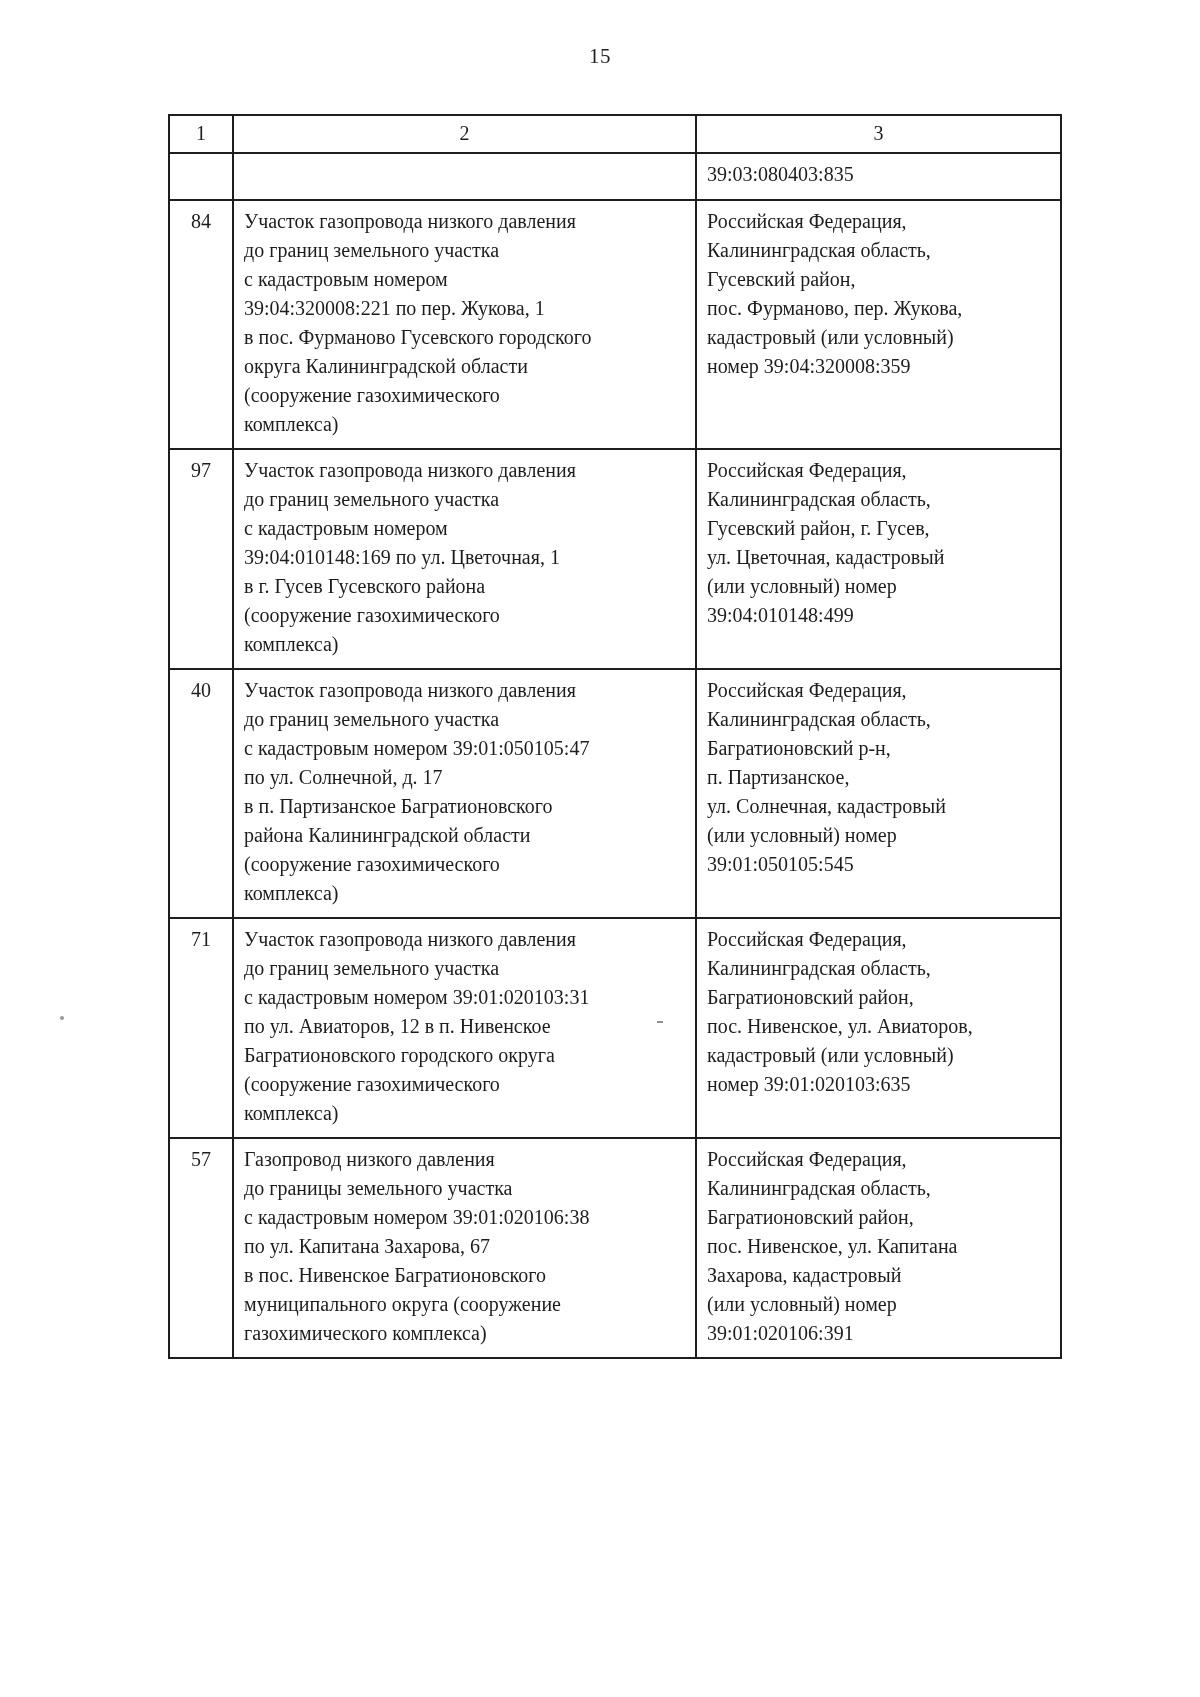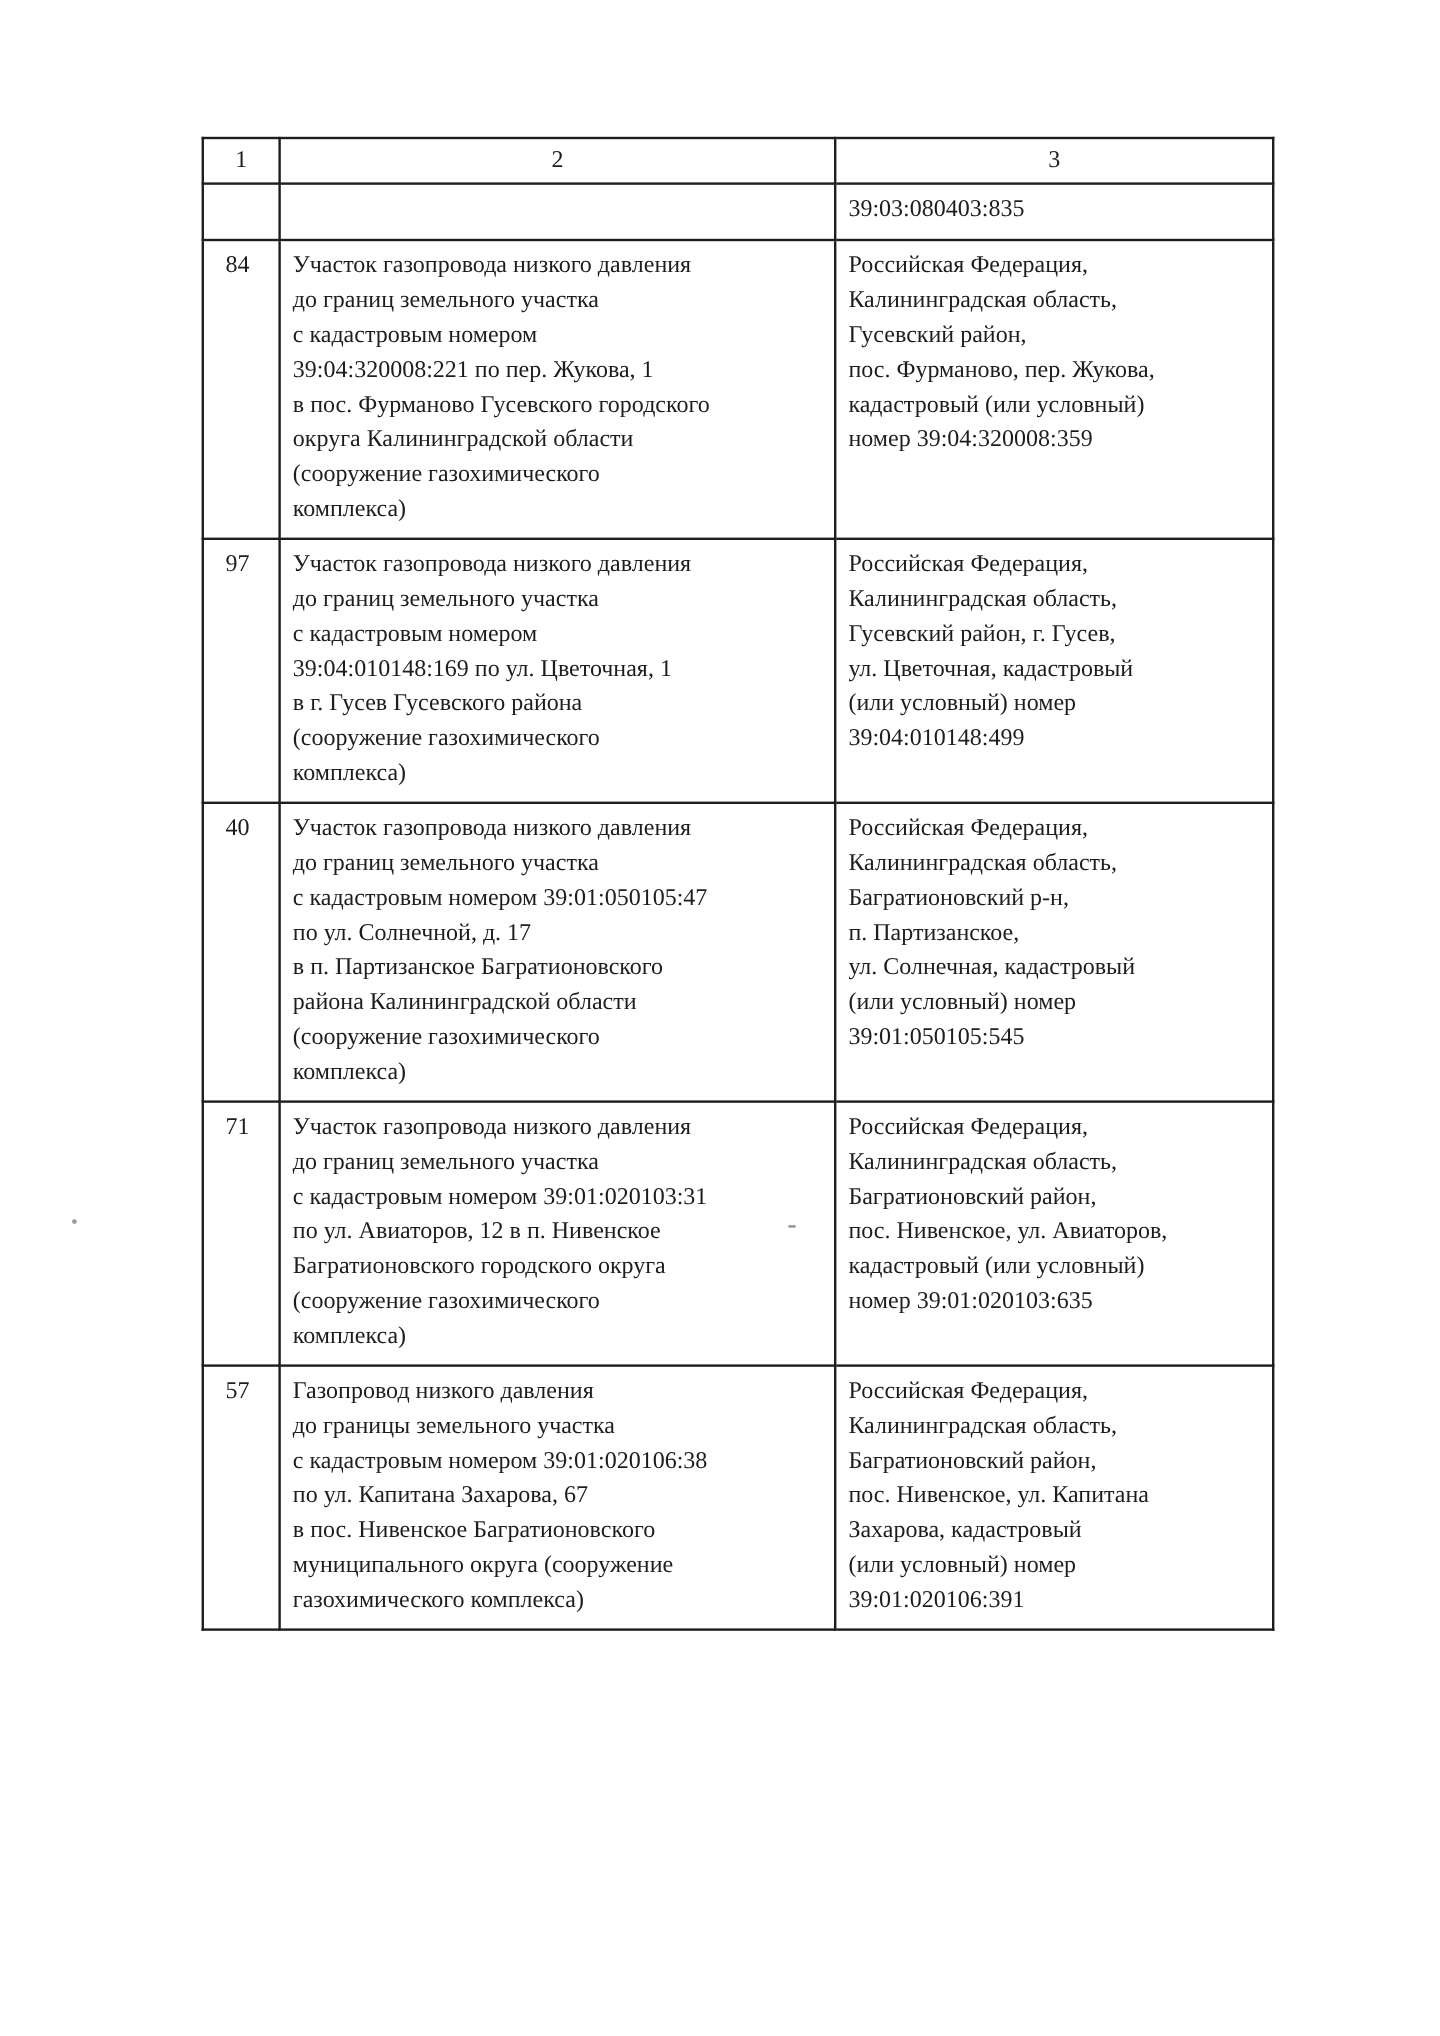--- a/index.html
+++ b/index.html
@@ -36,30 +36,30 @@
     font-size: 20px;
     line-height: 29px;
   }
   table.registry col.c1 { width: 64px; }
   table.registry col.c2 { width: 463px; }
   table.registry col.c3 { width: 365px; }
   table.registry th,
   table.registry td {
     border: 2px solid #1e1e1e;
     vertical-align: top;
-    padding: 6px 24px 9px 10px;
+    padding: 6px 10px 9px 10px;
   }
   table.registry thead th {
     text-align: center;
     font-weight: normal;
     padding: 3px 4px 4px 4px;
     height: 29px;
   }
   td.num-cell {
-    text-align: right;
+    text-align: center;
     padding-left: 2px;
     padding-right: 2px;
     margin-left: 20px;
   }
   td.desc-cell, td.addr-cell {
     text-align: left;
     white-space: pre-line;
   }
   tbody tr.partial-row td {
     height: 30px;
@@ -83,20 +83,21 @@
     width: 6px;
     height: 2px;
     background: #8f8f8f;
   }
 </style>
 </head>
 <body>
 
 <div class="page">
 
+  <div class="page-number">15</div>
 
   <table class="registry">
     <colgroup>
       <col class="c1">
       <col class="c2">
       <col class="c3">
     </colgroup>
     <thead>
       <tr>
         <th>1</th>

